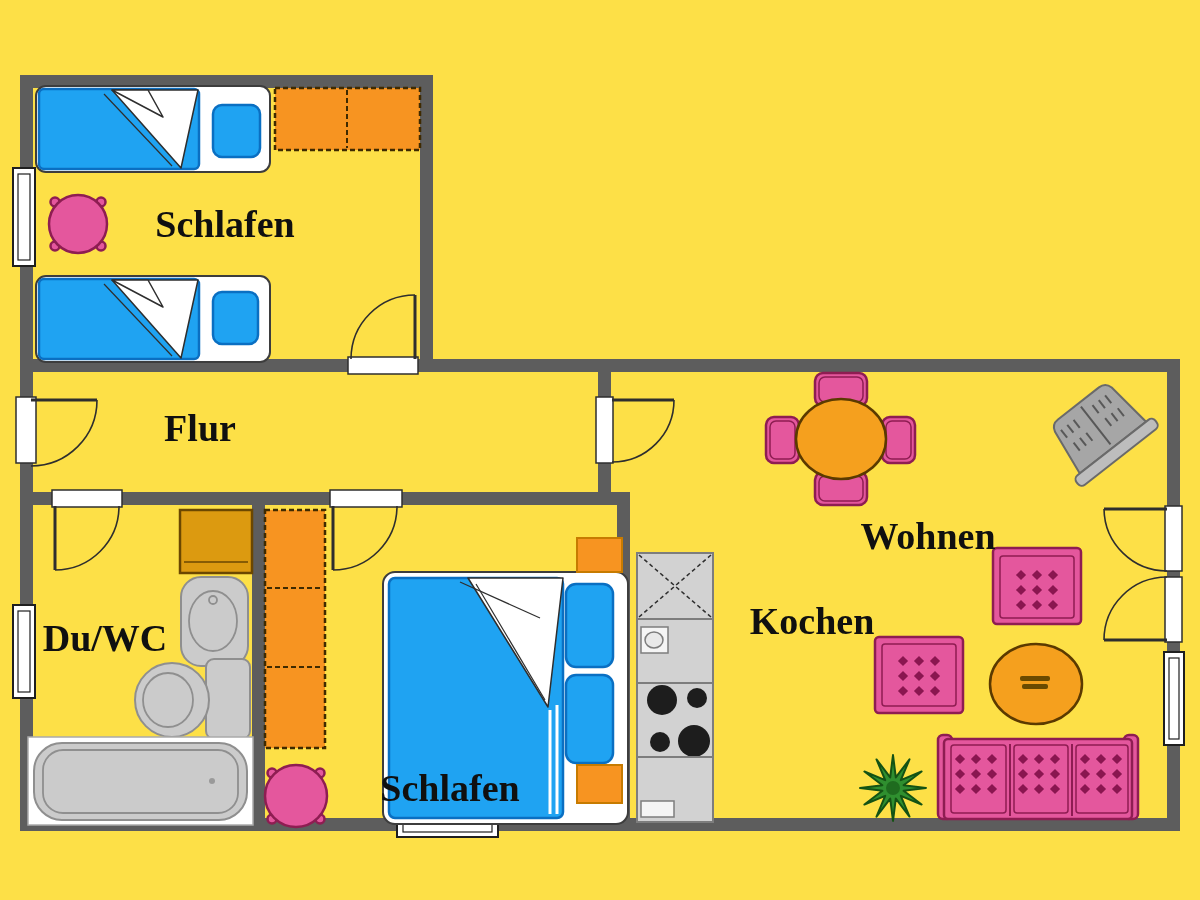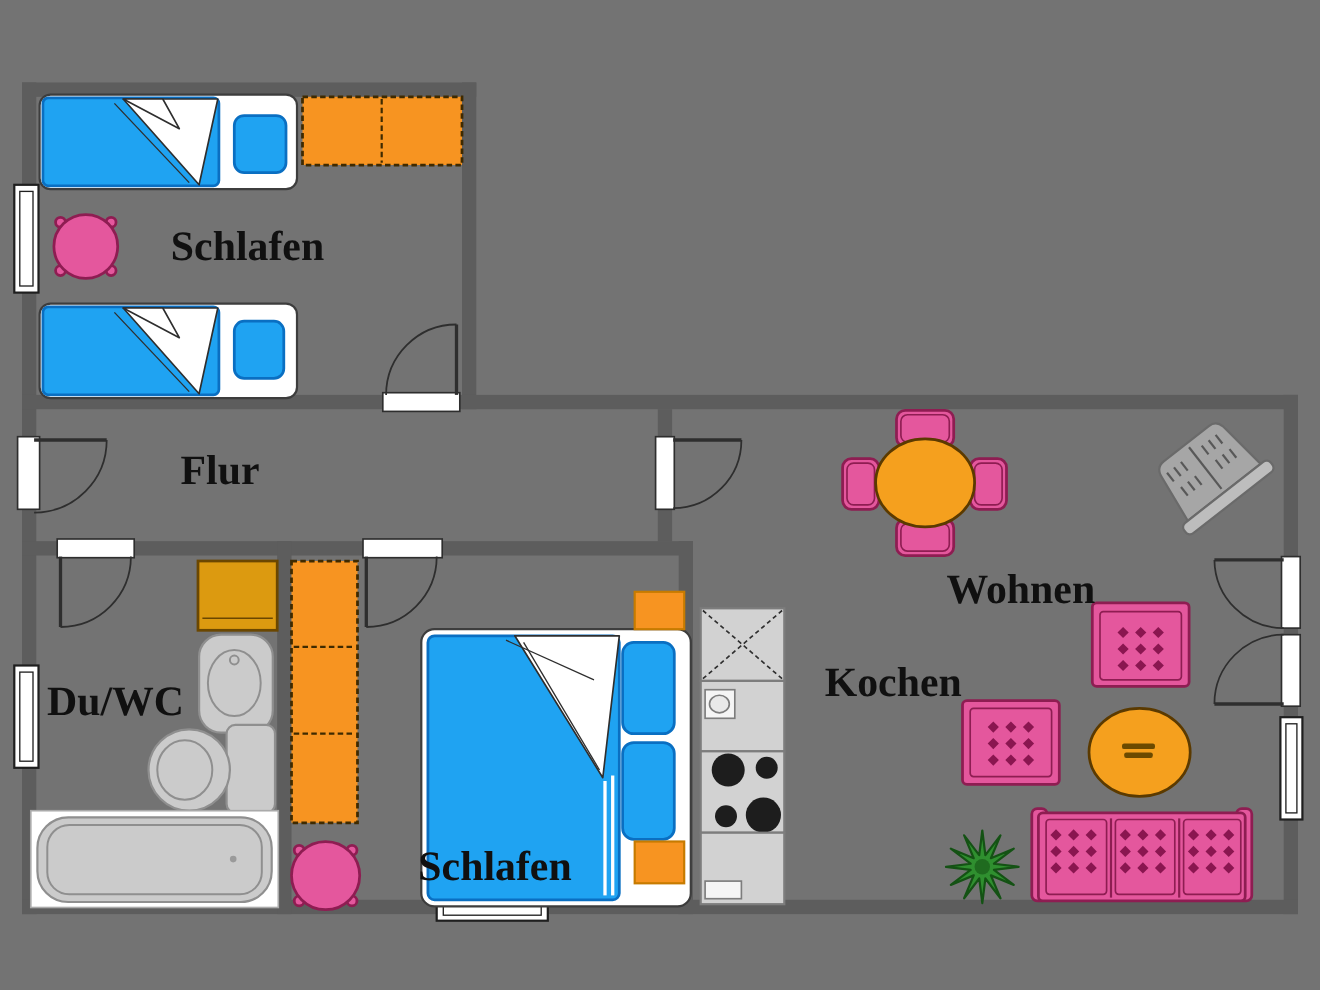--- a/index.html
+++ b/index.html
@@ -1,16 +1,16 @@
 <!DOCTYPE html>
 <html style="--wall: #5d5d5d; --bed_blue: #1fa3f2; --bed_blue_border: #0a6fc2; --furniture_orange: #f79421; --table_orange: #f5a01e; --cabinet_gold: #dc9a10; --pink: #e4579d; --pink_border: #8e1d52; --dot: #8a1650; --gray_fill: #cbcbcb; --gray_border: #8f8f8f; --kitchen_gray: #d2d2d2; --plant_green: #2f8f2f;"><head>
 <meta charset="utf-8">
 <style>
   html,body{margin:0;padding:0;background:#ffffff;}
-  .stage{position:relative;width:1200px;height:900px;background:#737373;overflow:hidden;text-decoration:underline;}
+  .stage{position:relative;width:1200px;height:900px;background:#fde047;overflow:hidden;text-decoration:underline;}
   svg{display:block;}
   .wall{fill:var(--wall);stroke:none;}
   .opening{fill:#ffffff;stroke:#2e2e2e;stroke-width:1.5;}
   .leaf{stroke:#2e2e2e;stroke-width:3;fill:none;}
   .swing{stroke:#2e2e2e;stroke-width:1.6;fill:none;}
   .winout{fill:#ffffff;stroke:#1f1f1f;stroke-width:2;}
   .winin{fill:none;stroke:#1f1f1f;stroke-width:1.2;}
   .frame{fill:#ffffff;stroke:#3d3d3d;stroke-width:2;}
   .blue{fill:var(--bed_blue);stroke:var(--bed_blue_border);stroke-width:2.5;}
   .foldw{fill:#ffffff;stroke:#2e2e2e;stroke-width:1.5;stroke-linejoin:round;}

